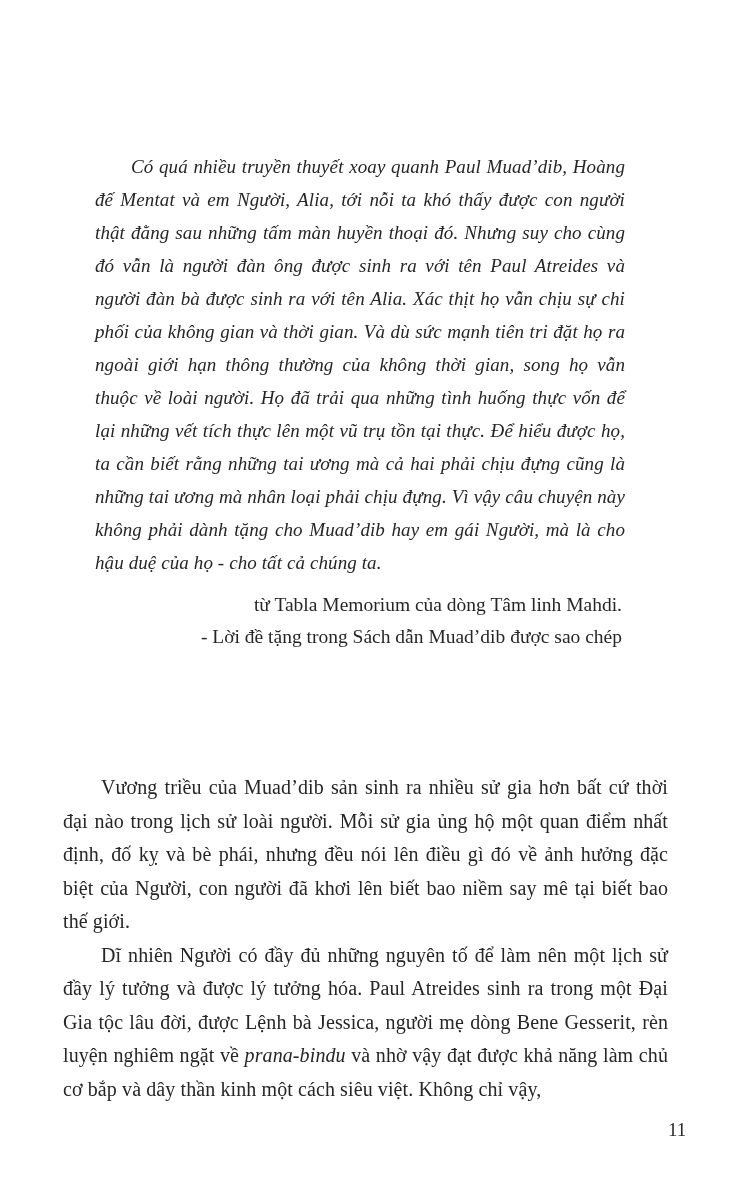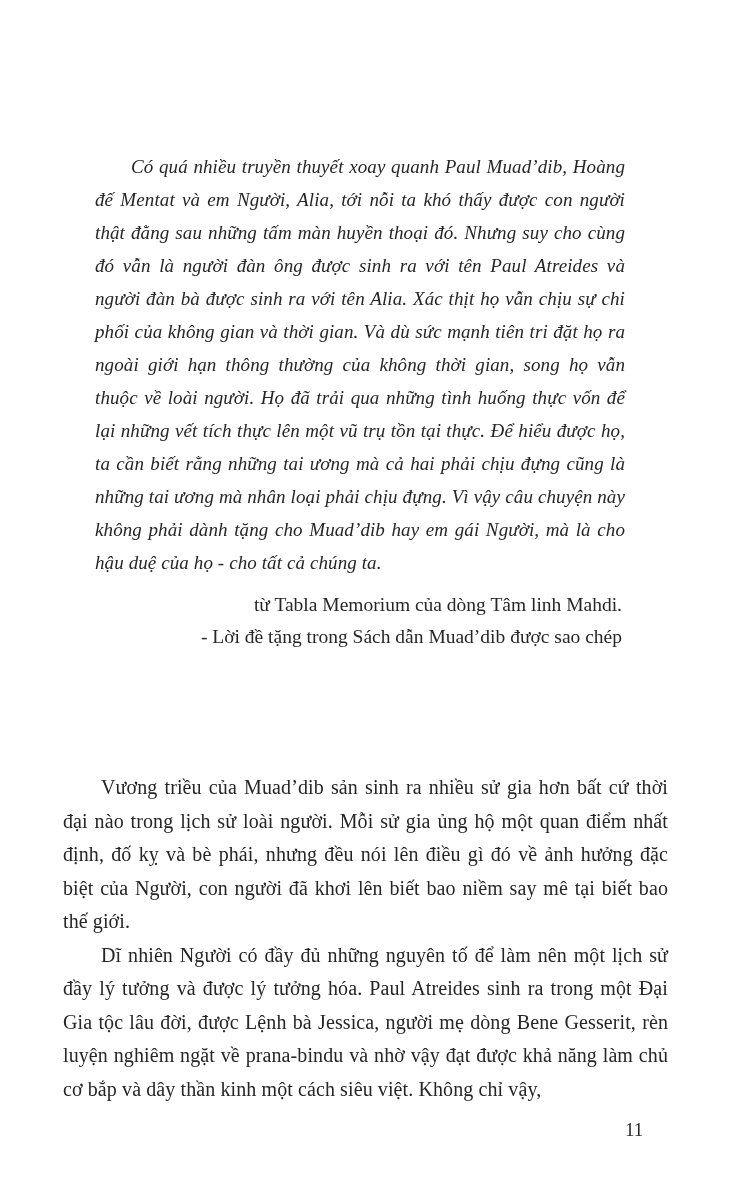--- a/index.html
+++ b/index.html
@@ -40,25 +40,26 @@
     font-size: 20px;
     line-height: 33.5px;
     text-align: justify;
     text-indent: 38px;
     letter-spacing: 0.1px;
   }
   .body-text p.first {
     margin-top: 118px;
   }
   .italic-term {
+    font-style: italic;
   }
   .page-number {
     position: absolute;
     top: 1119px;
-    left: 625px;
+    left: 668px;
     font-size: 19px;
     line-height: 22px;
     color: #2a2a2a;
   }
 </style>
 </head>
 <body>
 
 <div class="page">
 

